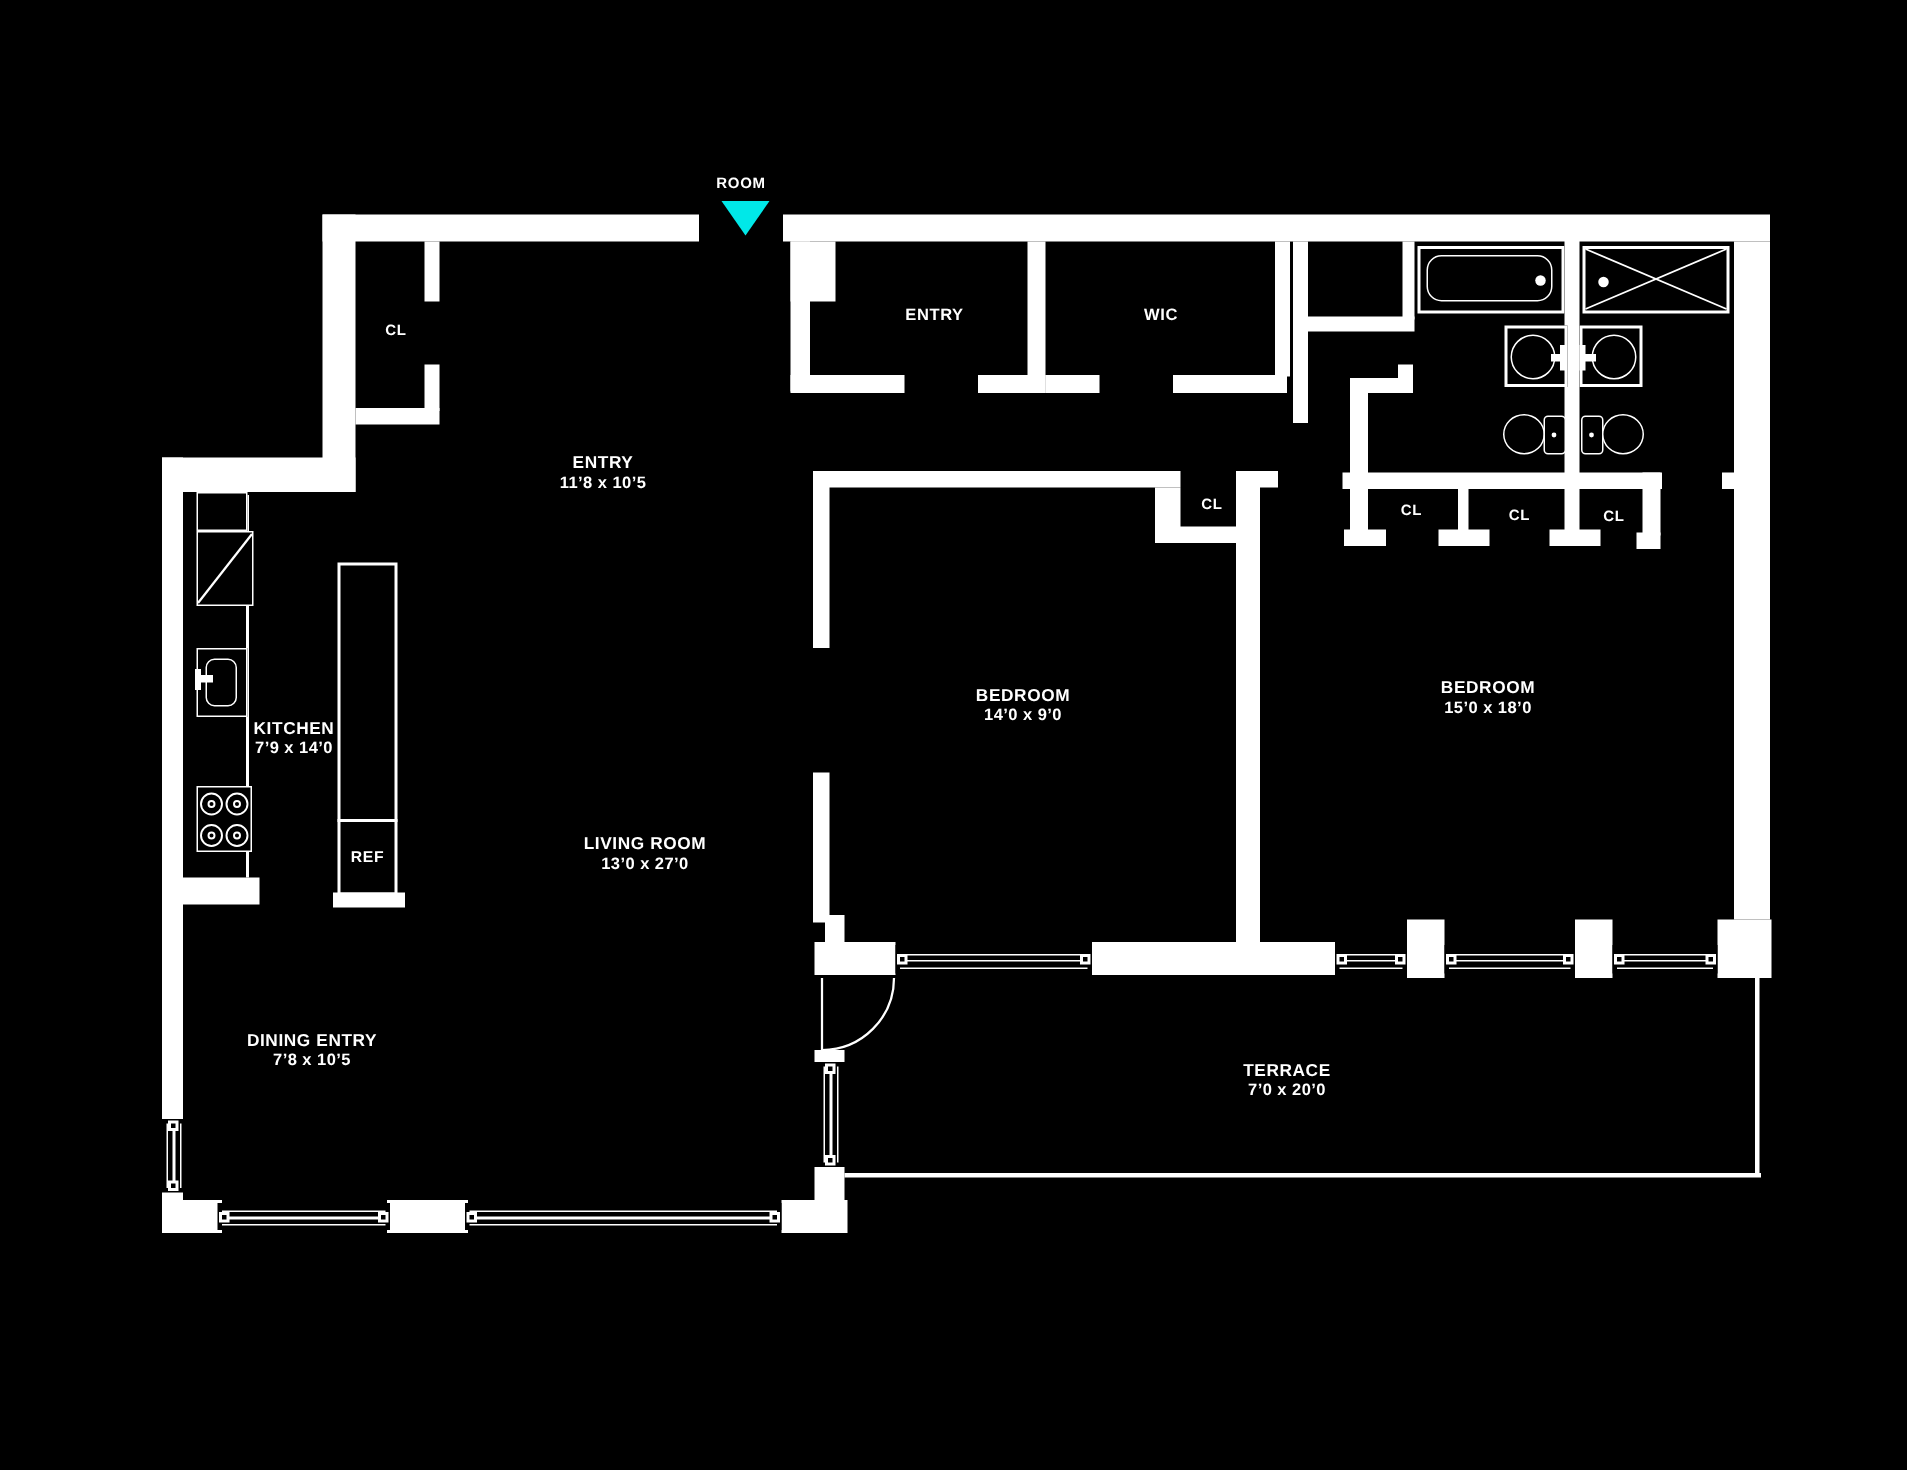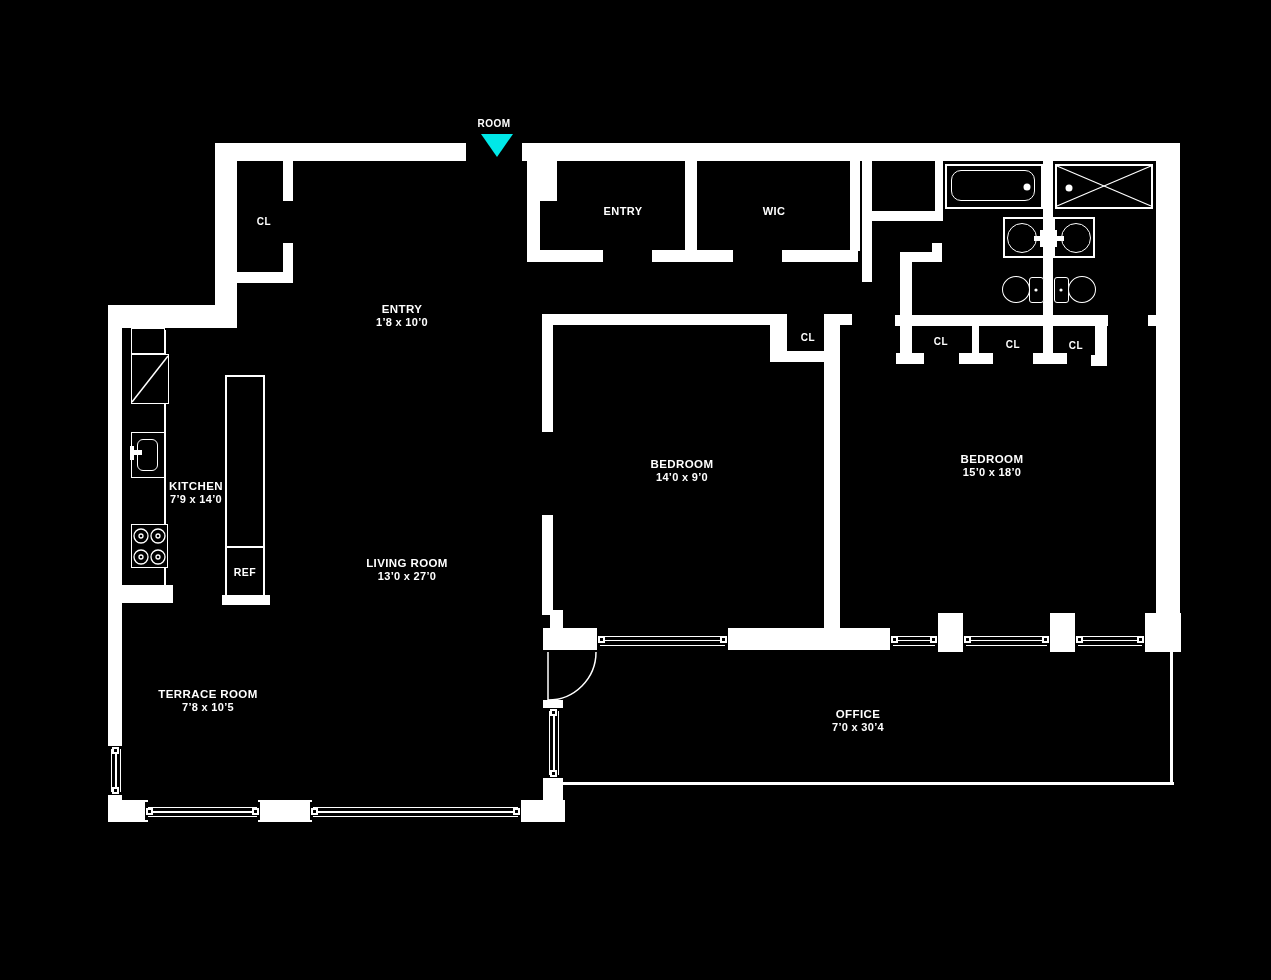--- a/index.html
+++ b/index.html
@@ -185,45 +185,45 @@
     </g>
   </svg>
 
   <div class="lbl sm" style="left:494px;top:123px">ROOM</div>
   <div class="lbl sm" style="left:264px;top:221px">CL</div>
   <div class="lbl" style="left:623px;top:211px;font-size:11px">ENTRY</div>
   <div class="lbl" style="left:774px;top:211px;font-size:11px">WIC</div>
 
   <div class="lbl" style="left:402px;top:316px">
     <div>ENTRY</div>
-    <div class="d">1’8 x 10’0</div>
+    <div class="d">11’8 x 10’5</div>
   </div>
   <div class="lbl" style="left:196px;top:493px">
     <div>KITCHEN</div>
     <div class="d">7’9 x 14’0</div>
   </div>
-  <div class="lbl" style="left:407px;top:570px">
+  <div class="lbl" style="left:430px;top:570px">
     <div>LIVING ROOM</div>
     <div class="d">13’0 x 27’0</div>
   </div>
   <div class="lbl" style="left:208px;top:701px">
-    <div>TERRACE ROOM</div>
+    <div>DINING ENTRY</div>
     <div class="d">7’8 x 10’5</div>
   </div>
   <div class="lbl" style="left:682px;top:471px">
     <div>BEDROOM</div>
     <div class="d">14’0 x 9’0</div>
   </div>
   <div class="lbl" style="left:992px;top:466px">
     <div>BEDROOM</div>
     <div class="d">15’0 x 18’0</div>
   </div>
   <div class="lbl" style="left:858px;top:721px">
-    <div>OFFICE</div>
-    <div class="d">7’0 x 30’4</div>
+    <div>TERRACE</div>
+    <div class="d">7’0 x 20’0</div>
   </div>
 
   <div class="lbl sm" style="left:808px;top:337px">CL</div>
   <div class="lbl sm" style="left:941px;top:341px">CL</div>
   <div class="lbl sm" style="left:1013px;top:344px">CL</div>
   <div class="lbl sm" style="left:1076px;top:345px">CL</div>
   <div class="lbl sm" style="left:245px;top:572px;font-size:10.5px">REF</div>
 
 </div>
 

